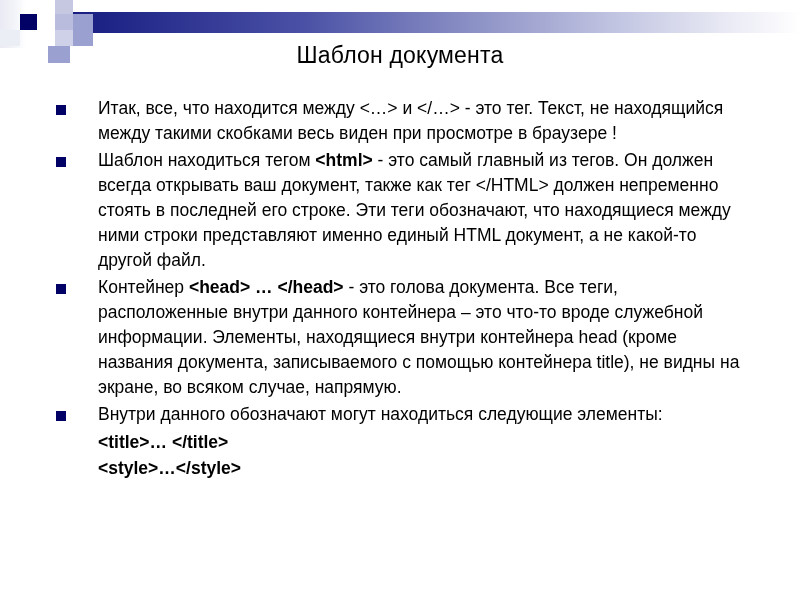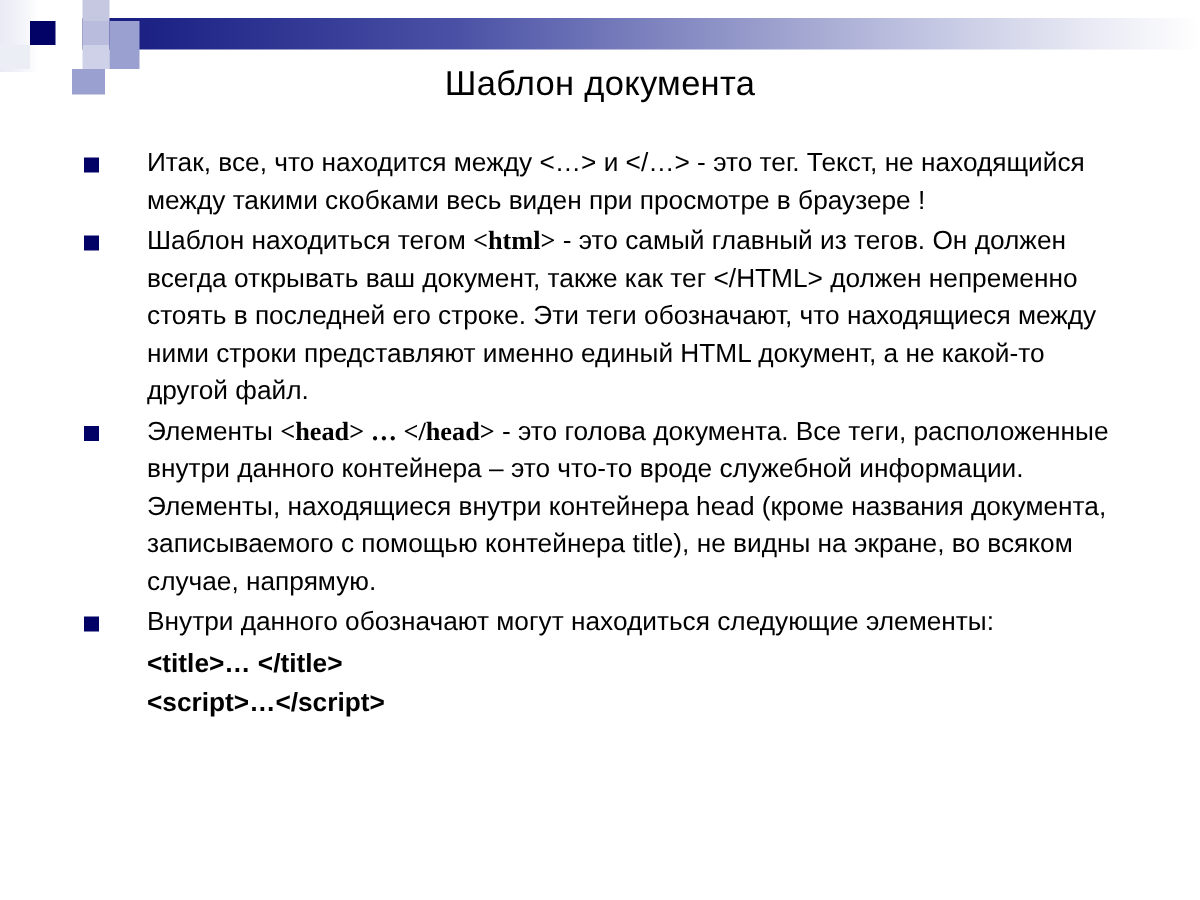--- a/index.html
+++ b/index.html
@@ -96,21 +96,21 @@
     height: 10px;
     background: #020266;
   }
   .bullet-text {
     font-size: 17.5px;
     line-height: 25px;
     text-align: left;
     color: #000000;
     white-space: pre-wrap;
   }
-  .bullet-text b { font-weight: 700; font-family: Liberation Serif, serif; }
+  .bullet-text b { font-weight: 700; }
 
   .tag-list {
     padding-left: 98px;
     padding-right: 52px;
   }
   .tag-line {
     font-size: 17.5px;
     line-height: 26px;
     font-weight: 700;
     color: #000000;
@@ -146,27 +146,27 @@
       <div class="bullet-text"><span>Итак, все, что находится между &lt;…&gt; и &lt;/…&gt; - это тег. Текст, не находящийся между такими скобками весь виден при просмотре в браузере !</span></div>
     </div>
 
     <div class="bullet-row">
       <span class="bullet-marker" style="background: rgb(2, 2, 102);"></span>
       <div class="bullet-text"><span>Шаблон находиться тегом </span><b>&lt;html&gt;</b><span> - это самый главный из тегов. Он должен всегда открывать ваш документ, также как тег &lt;/HTML&gt; должен непременно стоять в последней его строке. Эти теги обозначают, что находящиеся между ними строки представляют именно единый HTML документ, а не какой-то другой файл.</span></div>
     </div>
 
     <div class="bullet-row">
       <span class="bullet-marker" style="background: rgb(2, 2, 102);"></span>
-      <div class="bullet-text"><span>Элементы </span><b>&lt;head&gt; … &lt;/head&gt;</b><span> - это голова документа. Все теги, расположенные внутри данного контейнера – это что-то вроде служебной информации. Элементы, находящиеся внутри контейнера head (кроме названия документа, записываемого с помощью контейнера title), не видны на экране, во всяком случае, напрямую.</span></div>
+      <div class="bullet-text"><span>Контейнер </span><b>&lt;head&gt; … &lt;/head&gt;</b><span> - это голова документа. Все теги, расположенные внутри данного контейнера – это что-то вроде служебной информации. Элементы, находящиеся внутри контейнера head (кроме названия документа, записываемого с помощью контейнера title), не видны на экране, во всяком случае, напрямую.</span></div>
     </div>
 
     <div class="bullet-row">
       <span class="bullet-marker" style="background: rgb(2, 2, 102);"></span>
       <div class="bullet-text"><span>Внутри данного обозначают могут находиться следующие элементы:</span></div>
     </div>
 
     <div class="tag-list">
       <div class="tag-line">&lt;title&gt;… &lt;/title&gt;</div>
-      <div class="tag-line">&lt;script&gt;…&lt;/script&gt;</div>
+      <div class="tag-line">&lt;style&gt;…&lt;/style&gt;</div>
     </div>
 
   </div>
 </div>
 
 </body></html>

